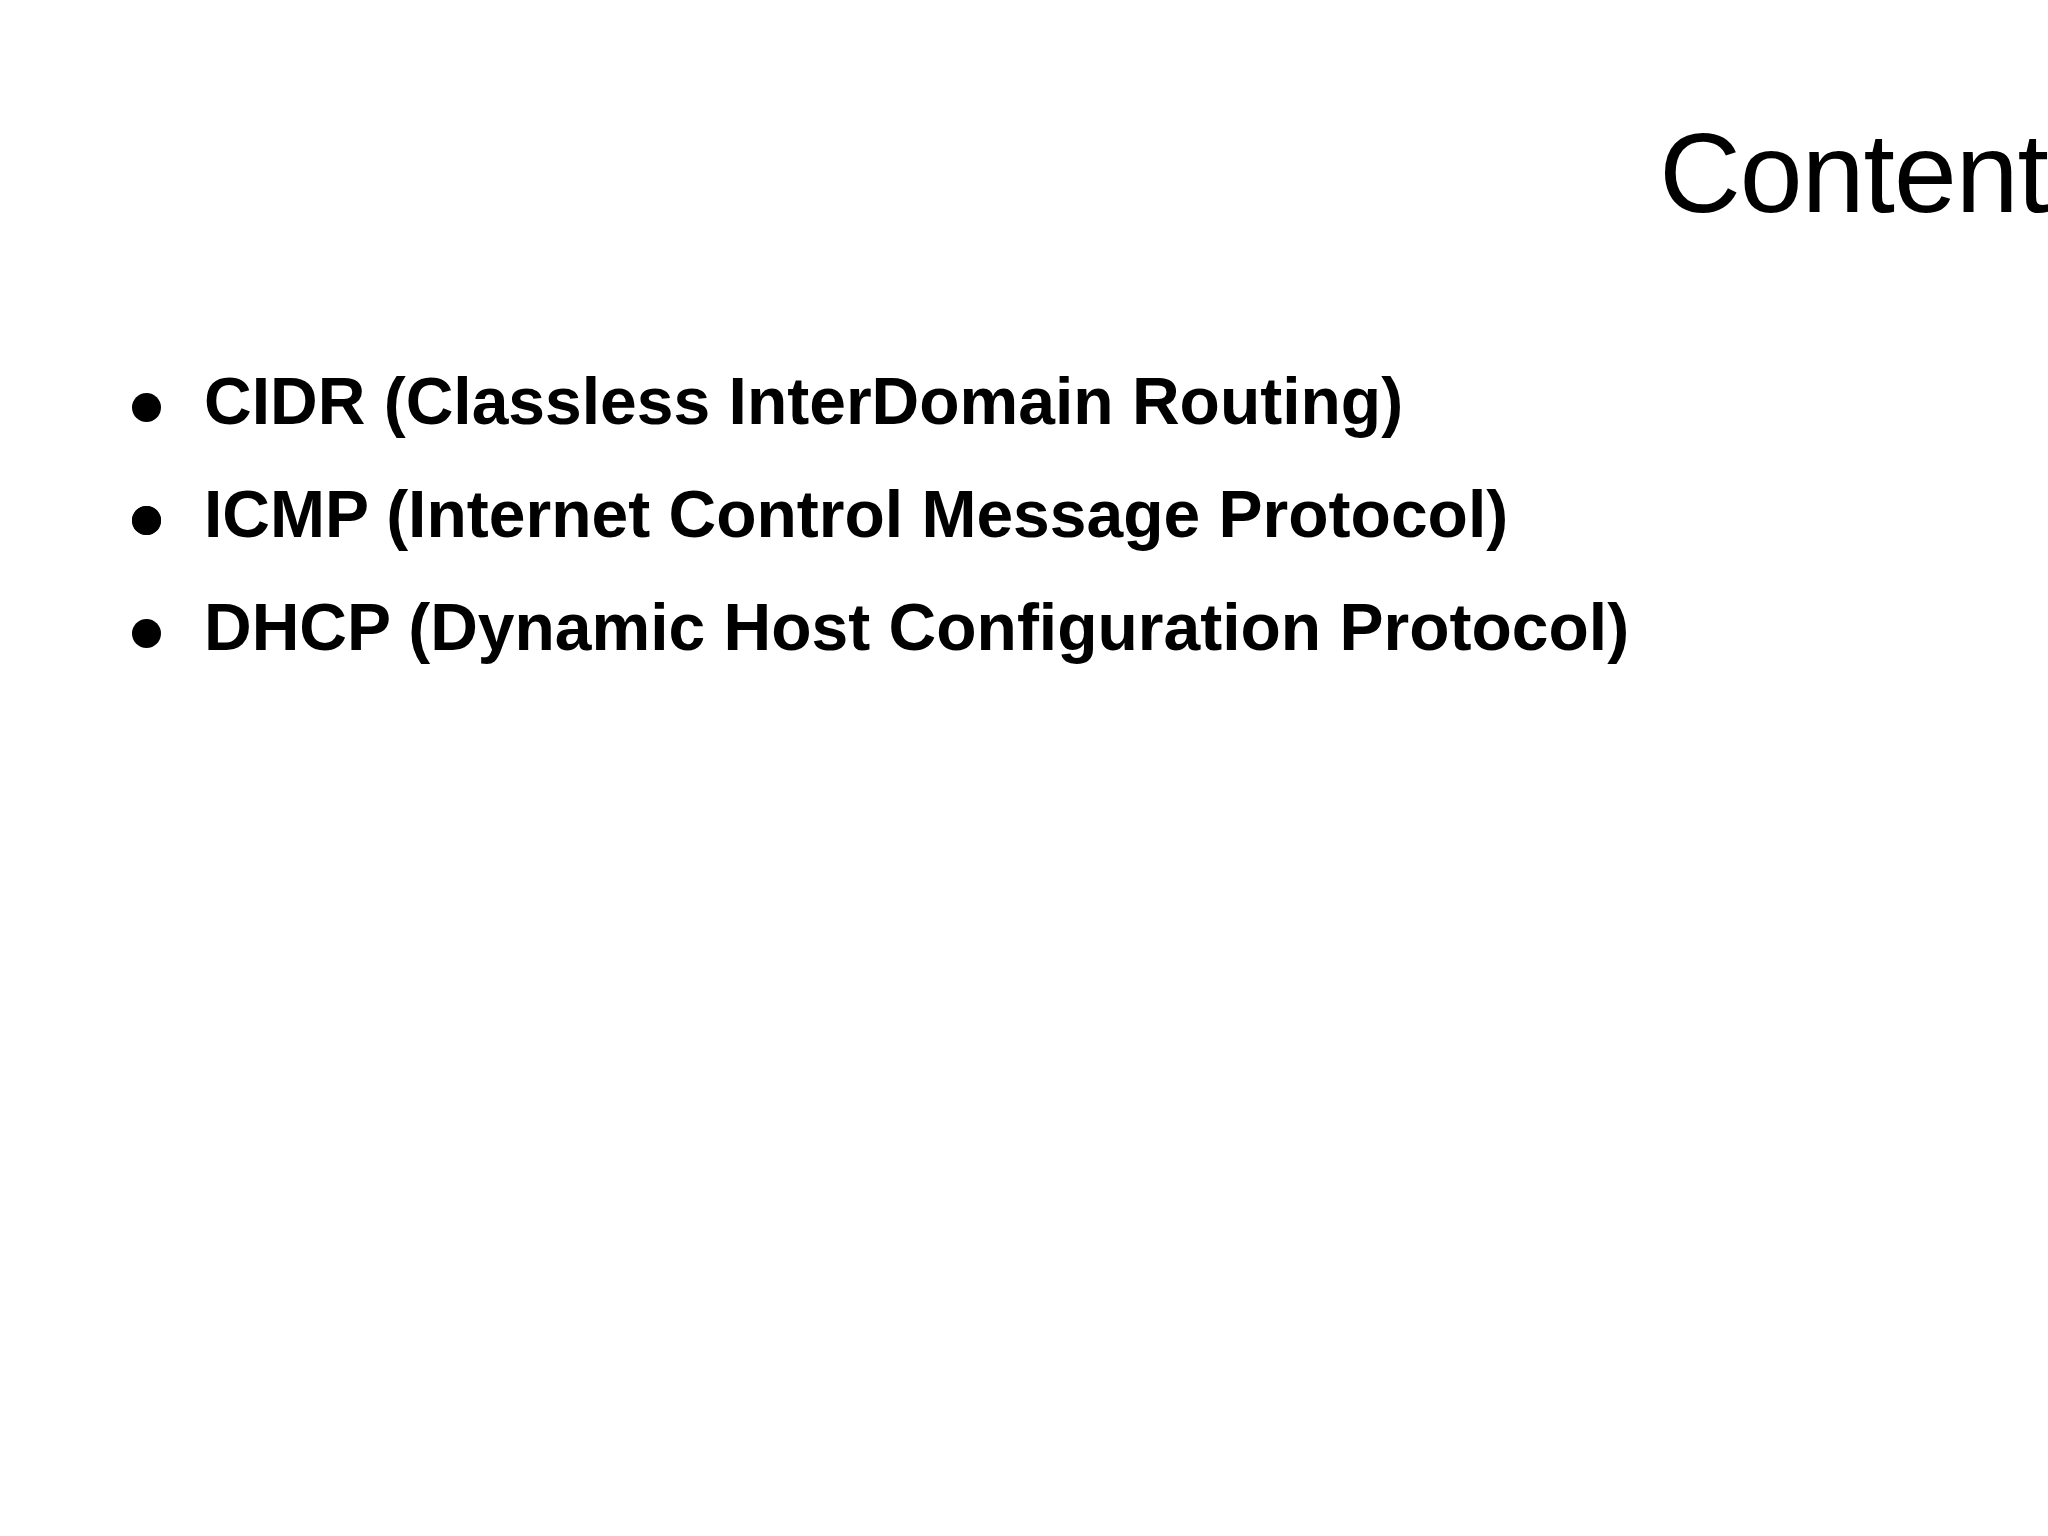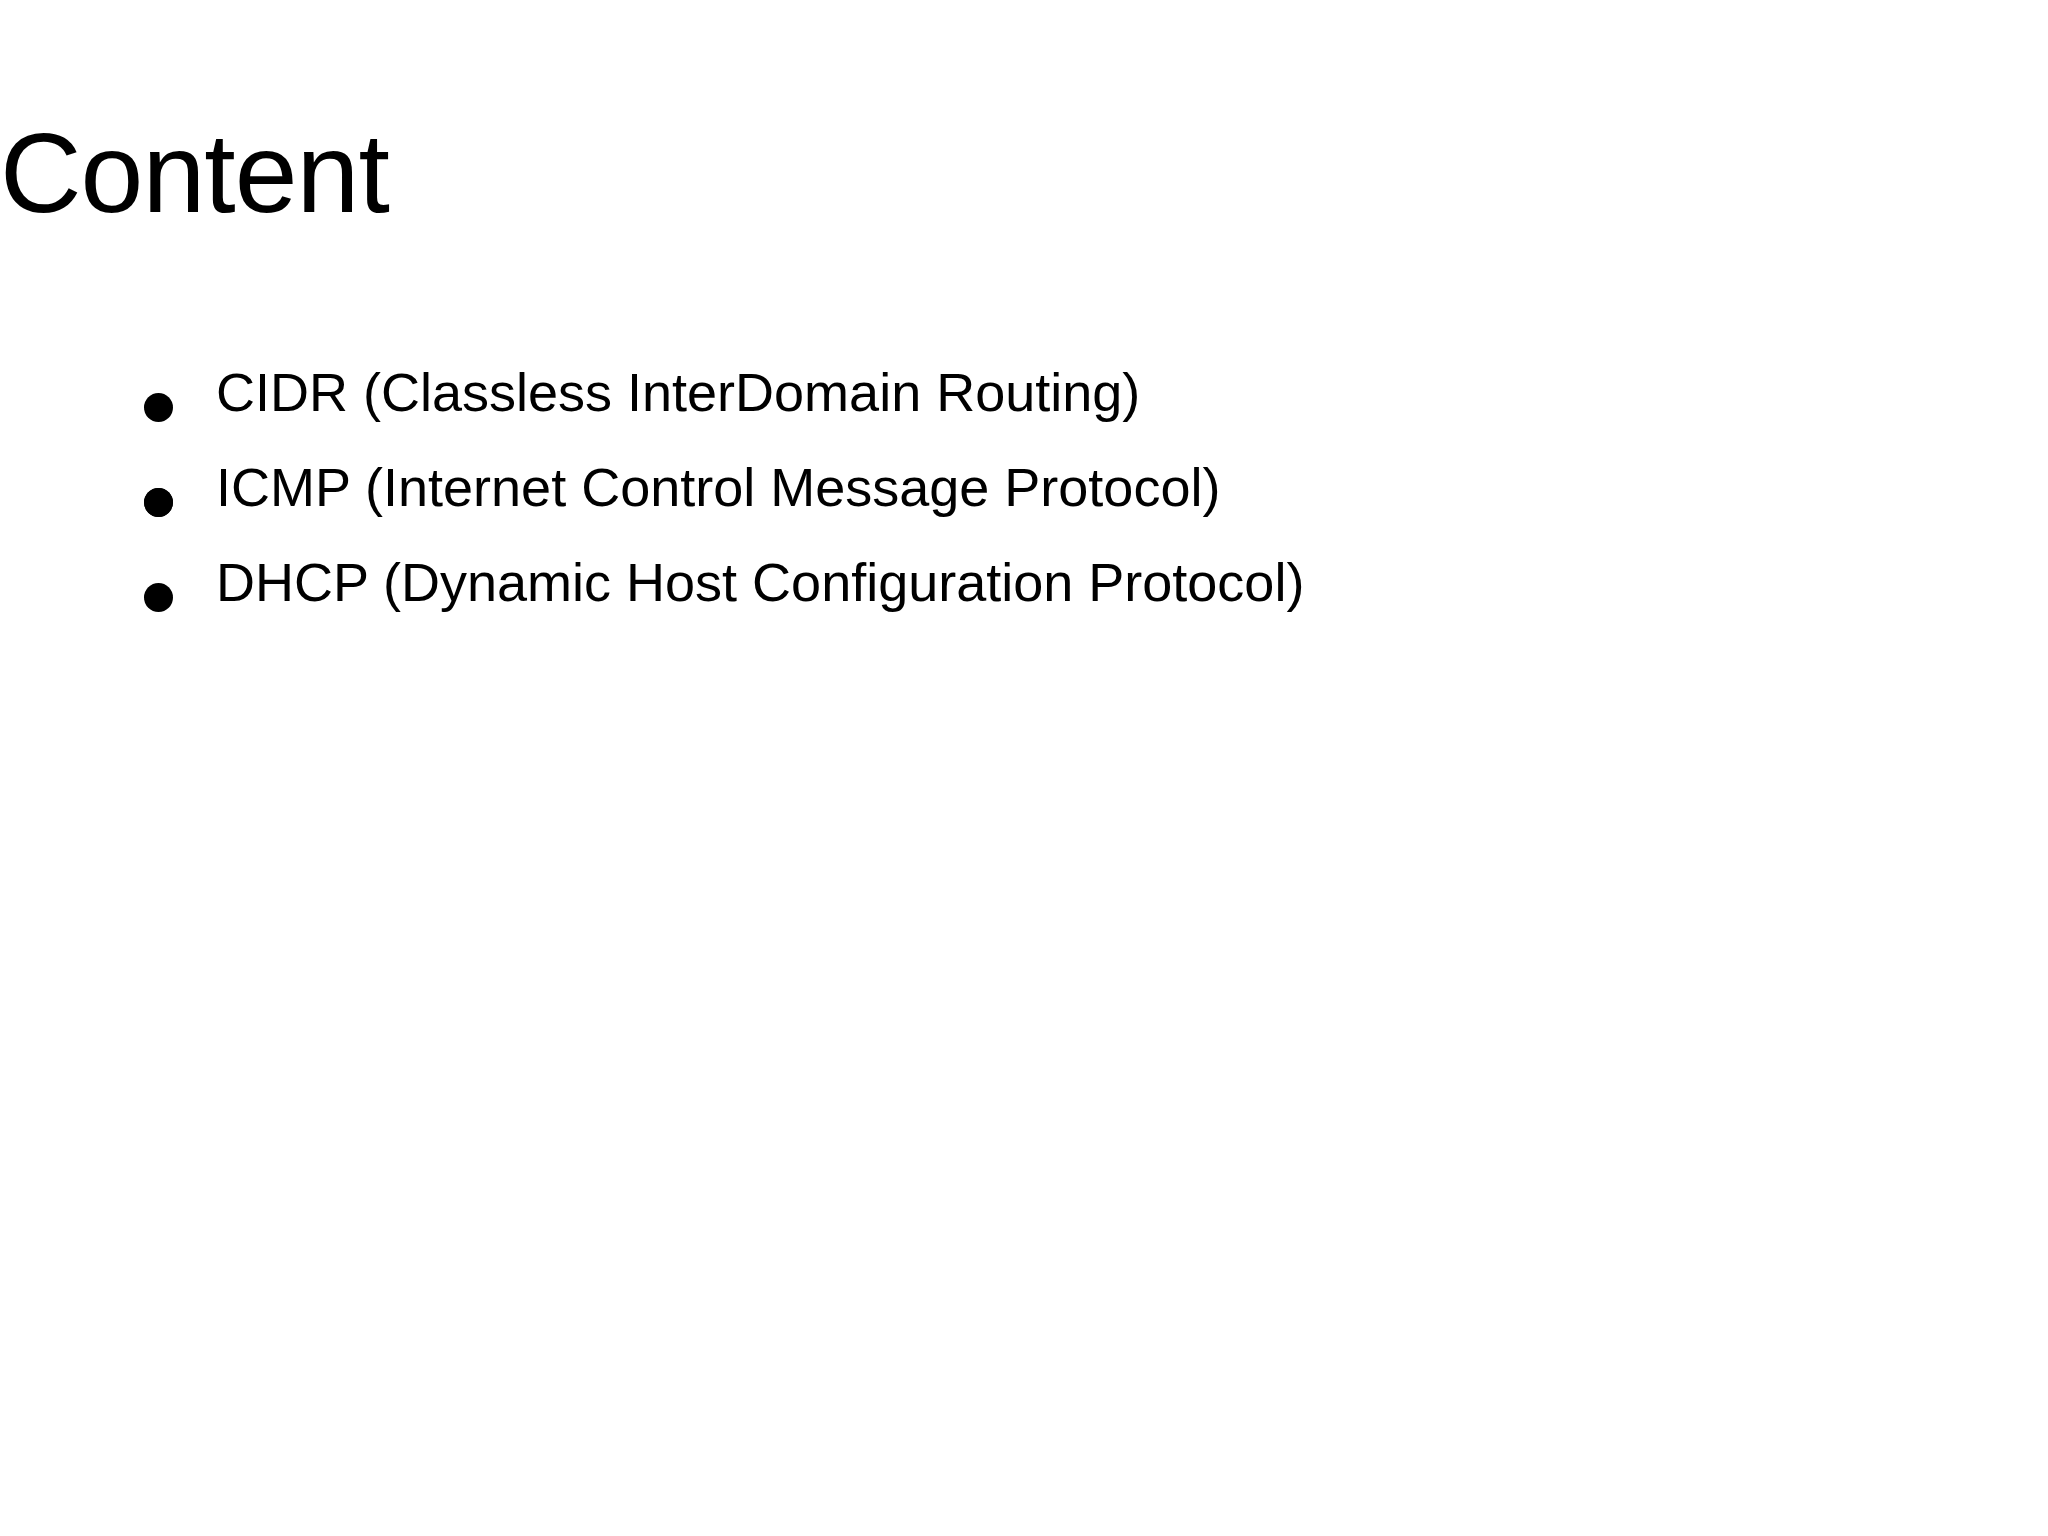--- a/index.html
+++ b/index.html
@@ -15,36 +15,37 @@
     color: #000000;
     font-family: "Liberation Sans", "DejaVu Sans", sans-serif;
     overflow: hidden;
   }
   .title {
     position: absolute;
     top: 100px;
     left: 0;
     width: 100%;
     margin: 0;
-    text-align: left;
+    text-align: right;
     font-size: 113px;
     font-weight: 400;
     line-height: 1.3;
     letter-spacing: -1px;
   }
   .bullets {
     position: absolute;
     top: 352px;
-    left: 144px;
+    left: 132px;
     width: 1680px;
     margin: 0;
     padding: 0;
     list-style: none;
-    font-size: 54px;
+    font-size: 66px;
     line-height: 1.5;
+    font-weight: bold;
   }
   .bullets li {
     position: relative;
     padding-left: 72px;
     margin-bottom: 14px;
   }
   .bullets .dot {
     position: absolute;
     left: 0;
     top: 41px;

